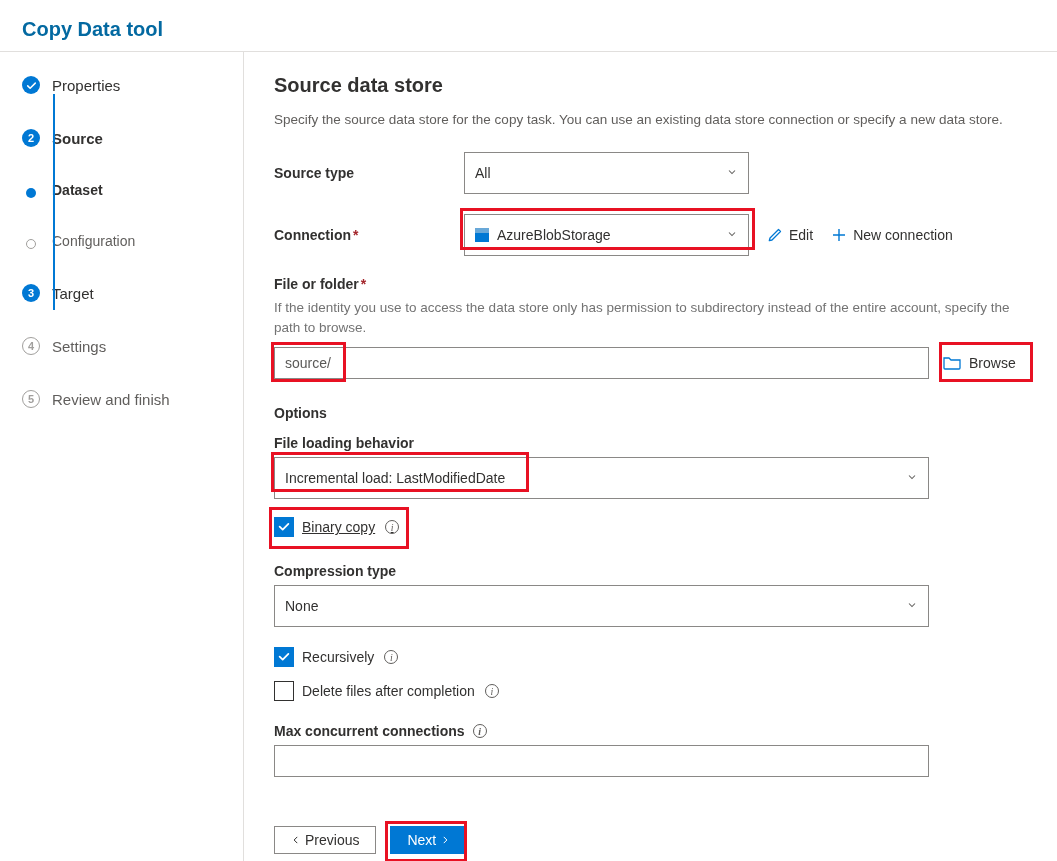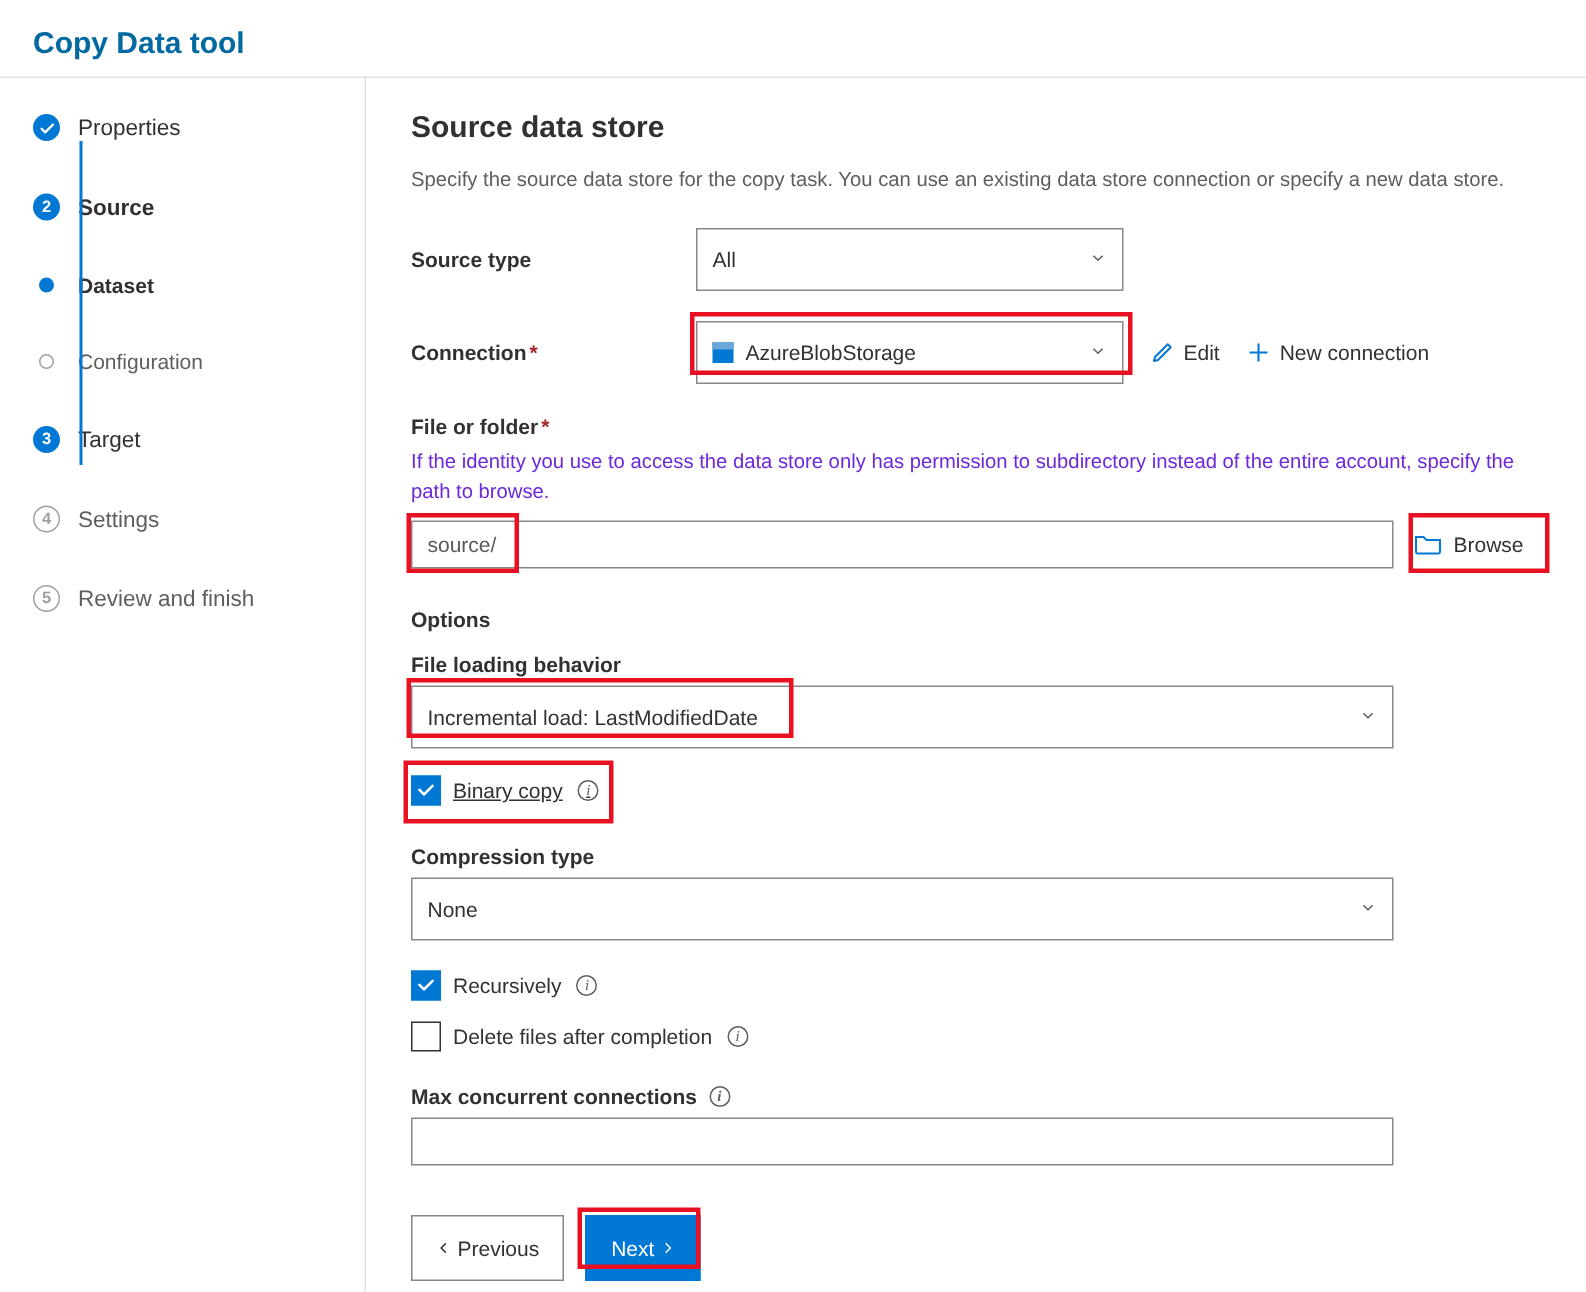--- a/index.html
+++ b/index.html
@@ -31,21 +31,21 @@
   }
   .main {
     flex: 1;
     padding: 22px 20px 20px 30px;
     position: relative;
     min-height: 812px;
   }
   .step-list { list-style: none; margin: 0; padding: 0; }
   .step-item {
     display: flex;
-    align-items: center;
+    align-items: flex-end;
     margin-bottom: 35px;
     position: relative;
   }
   .step-item.sub {
     margin-left: 0;
     margin-bottom: 35px;
   }
   .step-circle {
     width: 18px;
     height: 18px;
@@ -139,21 +139,21 @@
   .link-btn {
     display: flex;
     align-items: center;
     gap: 6px;
     color: #323130;
     cursor: pointer;
   }
   .link-btn svg { color: #0078d4; }
 
   .section-lbl { font-weight: 600; margin-bottom: 6px; margin-top: 12px; }
-  .hint { font-size: 13.5px; color: #6d28d9; margin-bottom: 10px; line-height: 1.45; }
+  .hint { font-size: 13.5px; color: #737373; margin-bottom: 10px; line-height: 1.45; }
   .input-row { display: flex; align-items: center; gap: 14px; }
   .text-input {
     height: 32px;
     border: 1px solid #8a8886;
     padding: 0 10px;
     font-family: inherit;
     font-size: 14px;
     width: 655px;
     color: #5a5957;
   }
@@ -212,21 +212,21 @@
 
   .footer {
     position: absolute;
     bottom: 10px;
     left: 30px;
     display: flex;
     gap: 14px;
     padding-top: 14px;
   }
   .btn {
-    height: 44px;
+    height: 28px;
     padding: 0 16px;
     display: flex;
     align-items: center;
     gap: 4px;
     font-size: 14px;
     cursor: pointer;
     border: 1px solid #8a8886;
     background: #fff;
   }
   .btn.primary {

